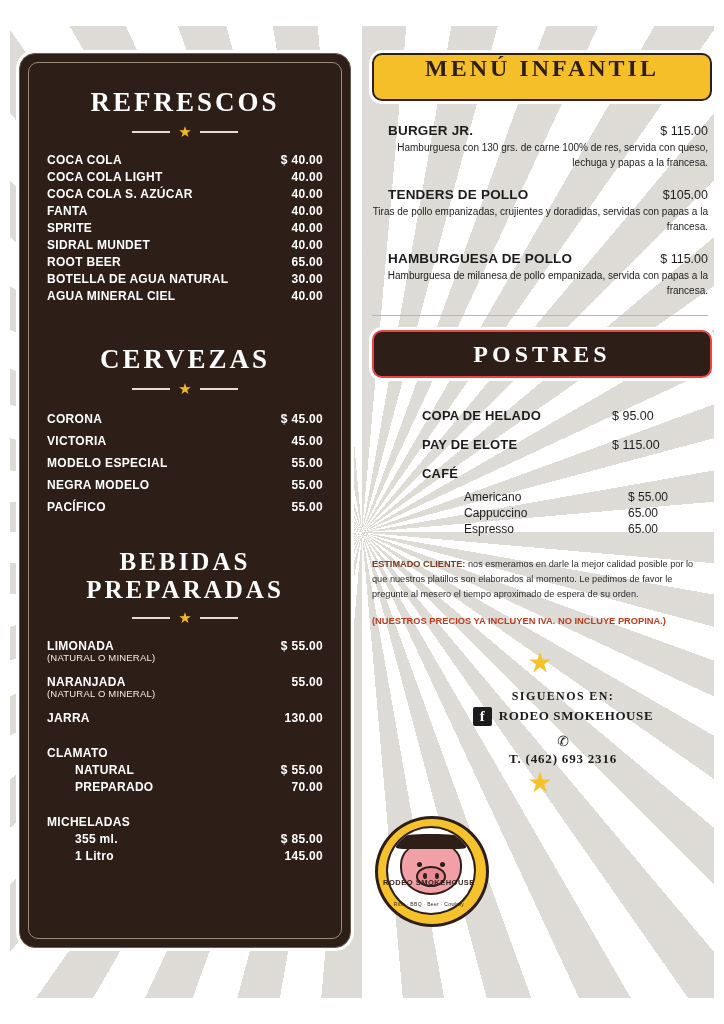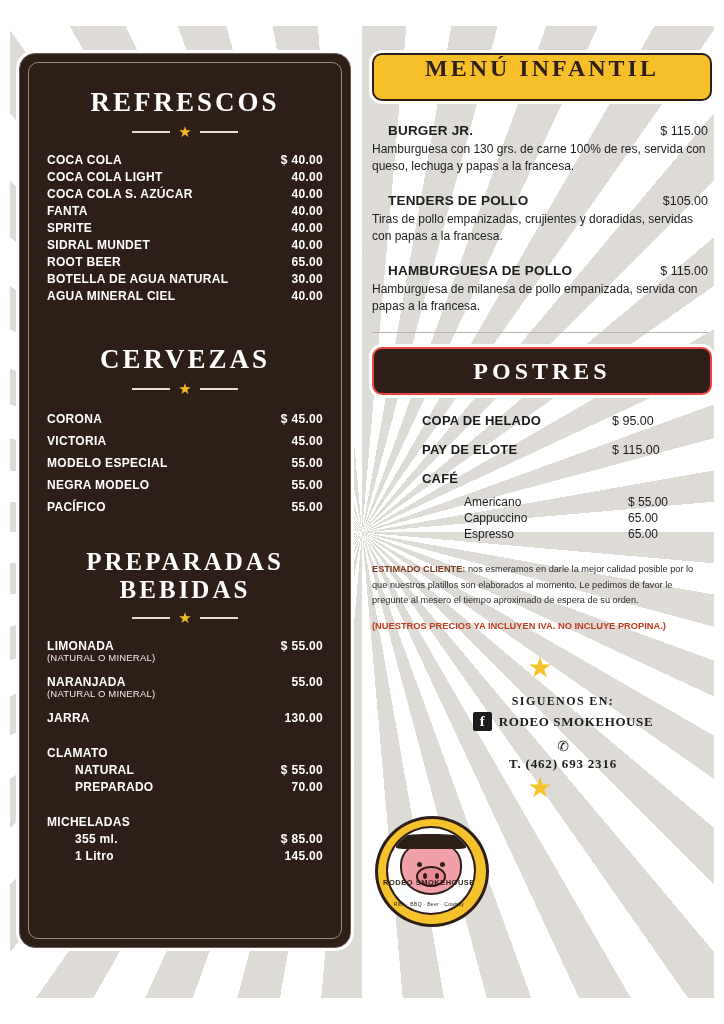--- a/index.html
+++ b/index.html
@@ -182,34 +182,35 @@
     letter-spacing: 0.2px;
     padding-left: 16px;
   }
   .kid-price {
     font-size: 12.5px;
     margin-left: auto;
     padding-left: 12px;
     white-space: nowrap;
   }
   .kid-desc {
-    font-size: 12px;
+    font-size: 10px;
     line-height: 1.45;
     color: #1c1c1c;
     margin-top: 3px;
+    text-align: right;
   }
 
   .sep-line {
     width: 336px;
     height: 1px;
     background: #b9b4ac;
     margin: 16px 0 14px 0;
   }
 
-  .postres-list { margin-top: 18px; padding-left: 50px; }
+  .postres-list { margin-top: 30px; padding-left: 50px; }
   .postre-row {
     display: flex;
     align-items: baseline;
     margin-bottom: 14px;
   }
   .postre-name {
     font-size: 13px;
     font-weight: bold;
     color: #1c1c1c;
     letter-spacing: 0.2px;
@@ -497,22 +498,22 @@
             <span class="pr">55.00</span>
           </div>
           <div class="row spaced">
             <span class="nm">PACÍFICO</span>
             <span class="pr">55.00</span>
           </div>
         </div>
 
         <div class="gap-lg"></div>
 
+        <div class="sec-title t2">BEBIDAS</div>
         <div class="sec-title t2">PREPARADAS</div>
-        <div class="sec-title t2">BEBIDAS</div>
         <div class="star-div">
           <span class="line"></span>
           <span class="star">★</span>
           <span class="line"></span>
         </div>
 
         <div class="items">
           <div class="row">
             <span class="nm">LIMONADA</span>
             <span class="pr">$ 55.00</span>

